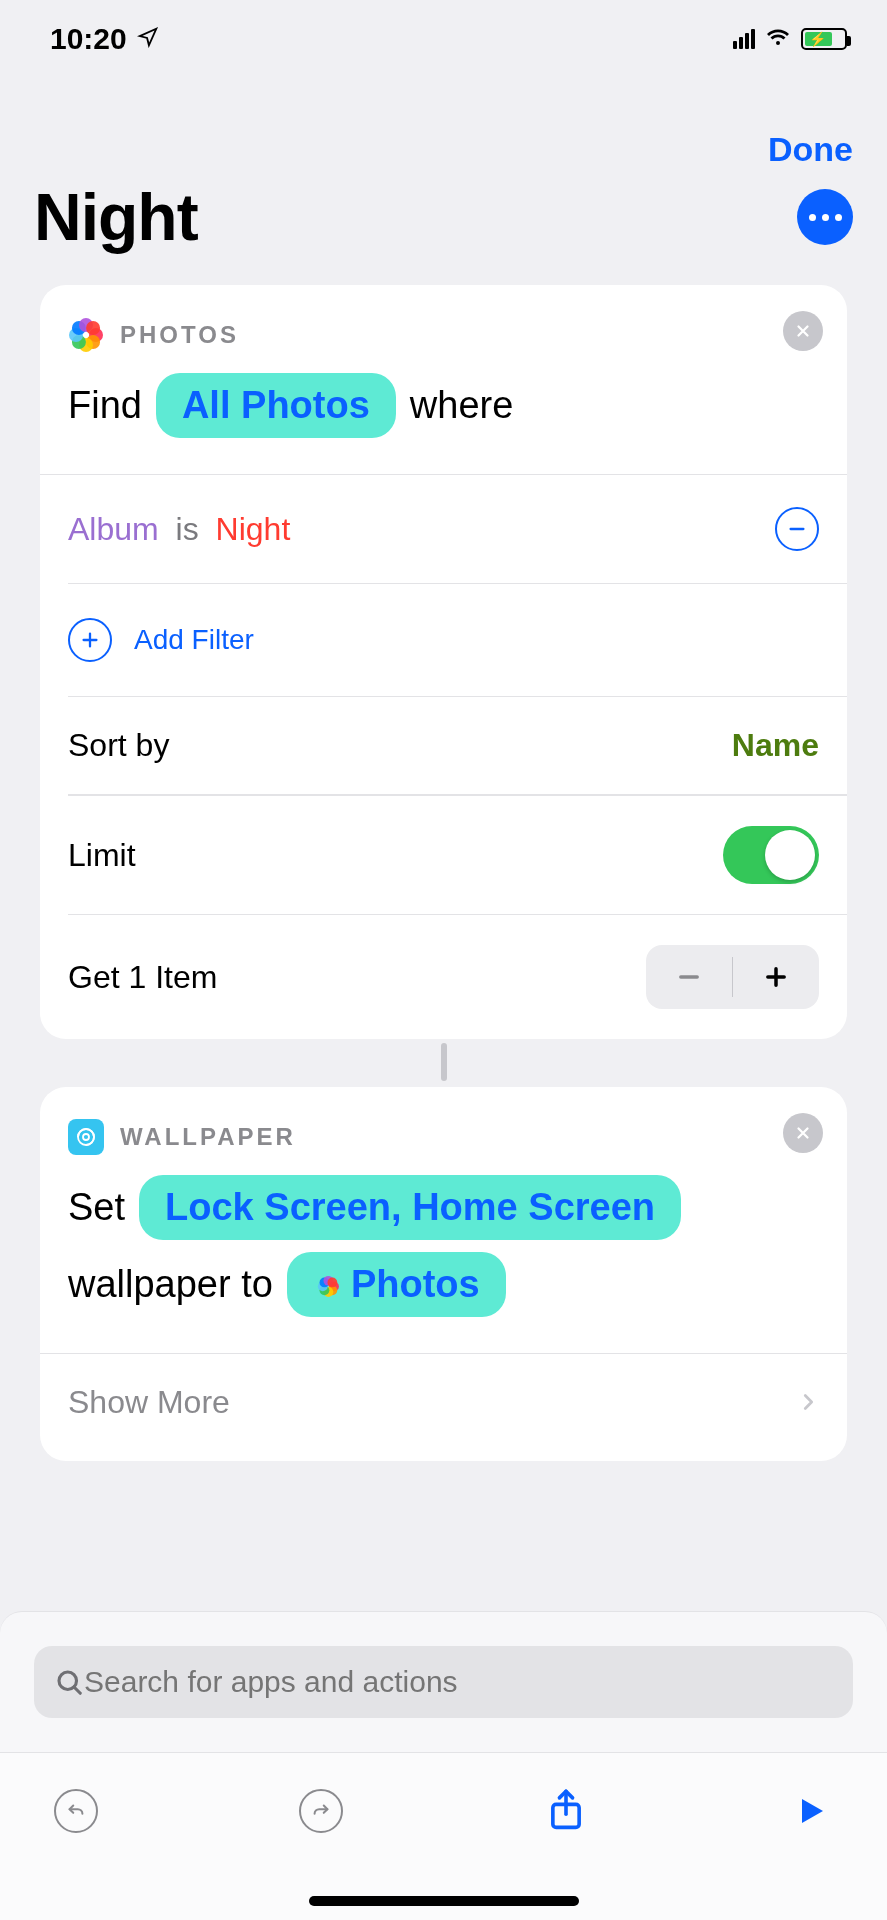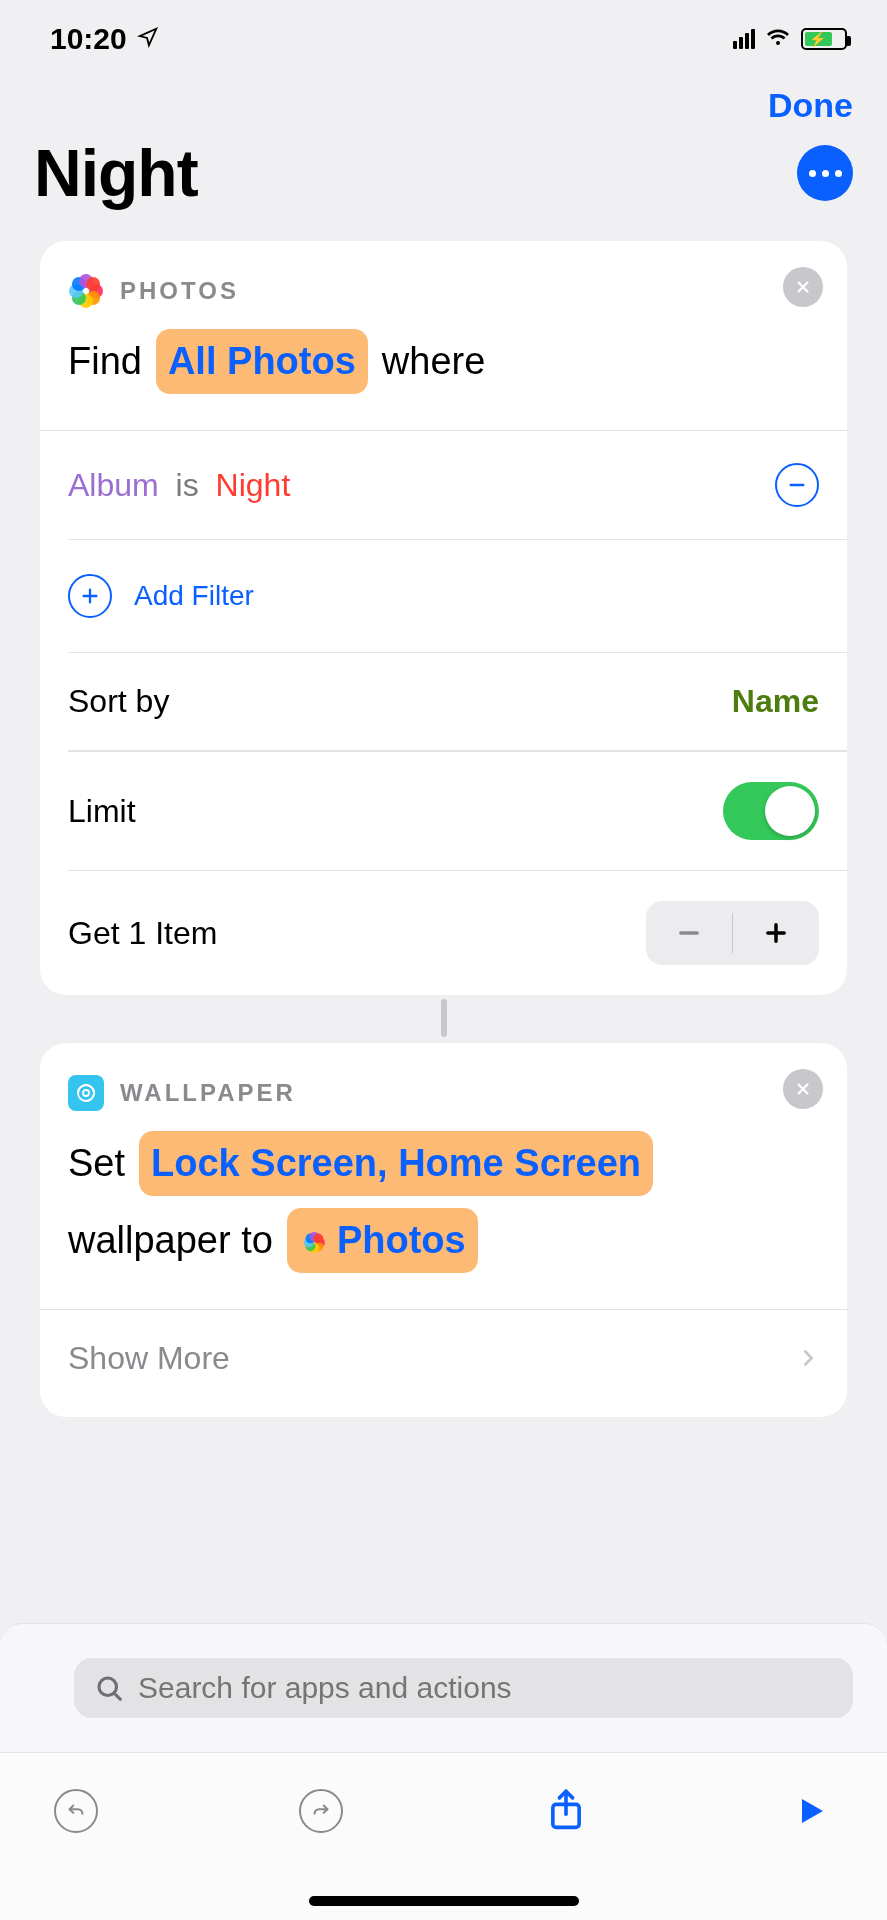--- a/index.html
+++ b/index.html
@@ -40,21 +40,21 @@
   .battery::after{
     content:""; position:absolute; right:-6px; top:6px; width:4px; height:10px; background:#000; border-radius:0 2px 2px 0;
   }
   .battery-fill{ background:#34c759; width:70%; height:100%; border-radius:2px; position:relative;}
   .battery-bolt{ position:absolute; left:50%; top:50%; transform:translate(-50%,-50%); color:#000; font-size:14px; font-weight:bold;}
 
   
   .nav {
     display: flex; justify-content: flex-end; padding: 20px 34px 10px;
   }
-  .nav-done { color: #0a60ff; font-size: 34px; font-weight: 600; }
+  .nav-done { color: #0a60ff; font-size: 34px; font-weight: 600; margin-top: 44px; }
 
   
   .title-row {
     display:flex; justify-content: space-between; align-items:center;
     padding: 0 34px 30px 34px;
   }
   .page-title { font-size: 66px; font-weight: 800; letter-spacing: -1px;}
   .more-btn {
     width: 56px; height: 56px; border-radius: 50%; background:#0a60ff;
     display:flex; align-items:center; justify-content:center; gap:6px;
@@ -96,22 +96,22 @@
   }
   .close-chip svg{ width:18px; height:18px; }
 
   .action-line{
     padding: 20px 28px 36px 28px;
     font-size: 38px;
     line-height: 1.5;
     display:flex; flex-wrap:wrap; align-items:center; gap: 12px 14px;
   }
   .pill{
-    background:#fdba74; color:#0a60ff; font-weight:600;
-    padding: 4px 12px; border-radius: 14px; display:inline-flex; align-items:center; gap:10px;
+    background:#5eead4; color:#0a60ff; font-weight:600;
+    padding: 4px 26px; border-radius: 24px; display:inline-flex; align-items:center; gap:10px;
   }
   .pill-icon{
     width:28px; height:28px; display:inline-flex; align-items:center; justify-content:center;
   }
   .plain{ color:#000; font-weight:500; }
 
   .divider{ height:1px; background:#e3e3e6; margin-left:0;}
   .divider-inset{ height:1px; background:#e3e3e6; margin-left:28px;}
 
   .filter-row{
@@ -190,22 +190,22 @@
 
   
   .search-panel{
     position:absolute; left:0; right:0; bottom:168px;
     background:#f7f7f9;
     border-top-left-radius: 22px; border-top-right-radius: 22px;
     border-top:1px solid #e3e3e6;
     padding: 34px;
   }
   .search-field{
-    background:#e3e3e6; border-radius:18px; height:60px;
-    display:flex; align-items:center; padding: 0 20px; gap:14px;margin-left:40px;
+    background:#e3e3e6; border-radius:18px; height:72px;
+    display:flex; align-items:center; padding: 0 20px; 
   }
   .search-field svg{ width:30px; height:30px; }
   .search-input{
     border:none; background:transparent; font-size:30px; color:#6f6f73; flex:1;
     outline:none;
   }
 
   
   .toolbar{
     position:absolute; left:0; right:0; bottom:0;

